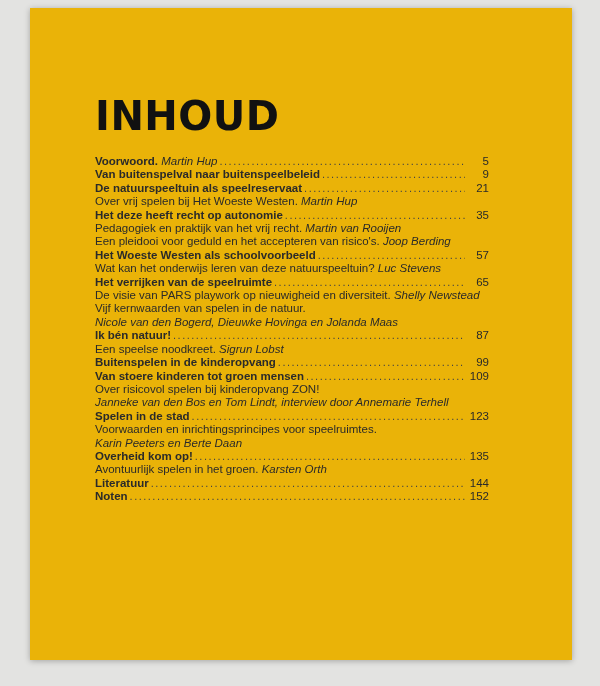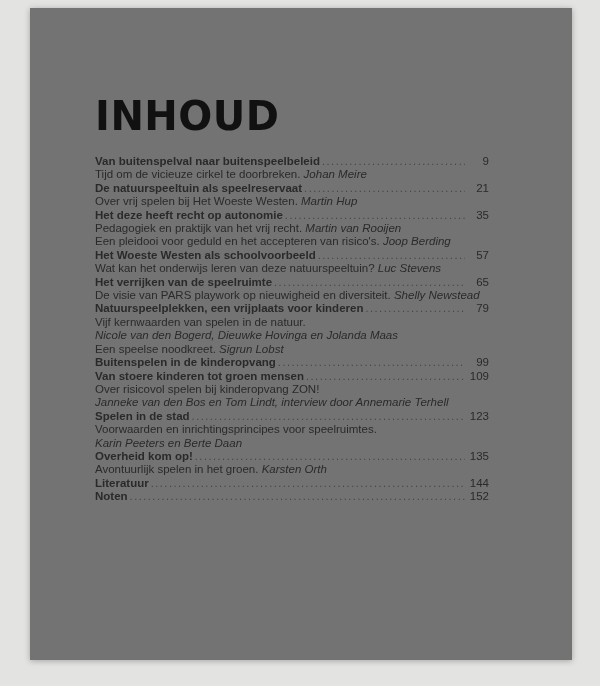--- a/index.html
+++ b/index.html
@@ -69,30 +69,32 @@
   .pagenum {
     text-align: right;
     min-width: 22px;
     font-weight: 400;
     color: #2a2a2a;
   }
 </style>
 </head>
 <body style="background: rgb(227, 227, 225);">
 
-<div class="sheet" style="background: #737373;">
+<div class="sheet" style="background: #eab308;">
   <h1 class="title" style="color: rgb(17, 17, 17);">INHOUD</h1>
   <div class="toc" id="toc">
+      <div class="toc-line">
+        <span class="toc-text"><span class="seg-bold">Voorwoord. </span><span class="seg-italic">Martin Hup</span></span>
+        <span class="leader"></span>
+        <span class="pagenum">5</span>
+      </div>
       <div class="toc-line">
         <span class="toc-text"><span class="seg-bold">Van buitenspelval naar buitenspeelbeleid</span></span>
         <span class="leader"></span>
         <span class="pagenum">9</span>
-      </div>
-      <div class="toc-line">
-        <span class="toc-text"><span class="seg-regular">Tijd om de vicieuze cirkel te doorbreken. </span><span class="seg-italic">Johan Meire</span></span>
       </div>
       <div class="toc-line">
         <span class="toc-text"><span class="seg-bold">De natuurspeeltuin als speelreservaat</span></span>
         <span class="leader"></span>
         <span class="pagenum">21</span>
       </div>
       <div class="toc-line">
         <span class="toc-text"><span class="seg-regular">Over vrij spelen bij Het Woeste Westen. </span><span class="seg-italic">Martin Hup</span></span>
       </div>
       <div class="toc-line">
@@ -116,29 +118,29 @@
       </div>
       <div class="toc-line">
         <span class="toc-text"><span class="seg-bold">Het verrijken van de speelruimte</span></span>
         <span class="leader"></span>
         <span class="pagenum">65</span>
       </div>
       <div class="toc-line">
         <span class="toc-text"><span class="seg-regular">De visie van PARS playwork op nieuwigheid en diversiteit. </span><span class="seg-italic">Shelly Newstead</span></span>
       </div>
       <div class="toc-line">
-        <span class="toc-text"><span class="seg-bold">Natuurspeelplekken, een vrijplaats voor kinderen</span></span>
-        <span class="leader"></span>
-        <span class="pagenum">79</span>
-      </div>
-      <div class="toc-line">
         <span class="toc-text"><span class="seg-regular">Vijf kernwaarden van spelen in de natuur.</span></span>
       </div>
       <div class="toc-line">
         <span class="toc-text"><span class="seg-italic">Nicole van den Bogerd, Dieuwke Hovinga en Jolanda Maas</span></span>
+      </div>
+      <div class="toc-line">
+        <span class="toc-text"><span class="seg-bold">Ik bén natuur!</span></span>
+        <span class="leader"></span>
+        <span class="pagenum">87</span>
       </div>
       <div class="toc-line">
         <span class="toc-text"><span class="seg-regular">Een speelse noodkreet. </span><span class="seg-italic">Sigrun Lobst</span></span>
       </div>
       <div class="toc-line">
         <span class="toc-text"><span class="seg-bold">Buitenspelen in de kinderopvang</span></span>
         <span class="leader"></span>
         <span class="pagenum">99</span>
       </div>
       <div class="toc-line">

